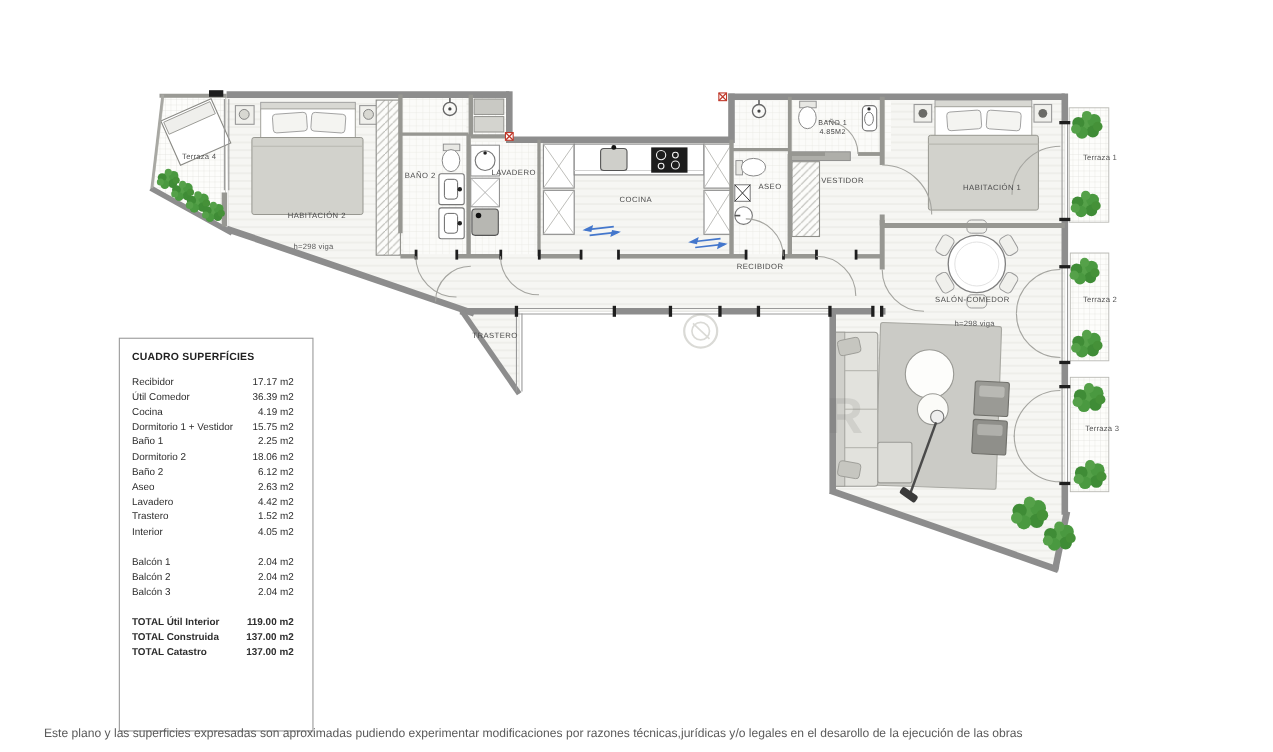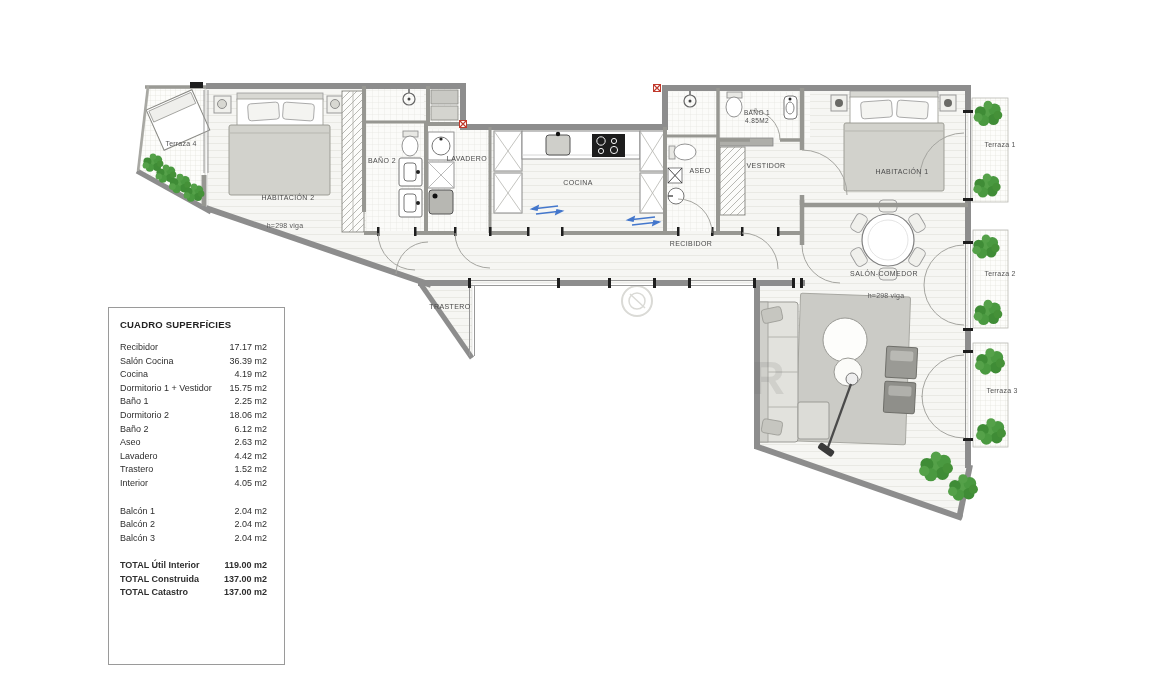--- a/index.html
+++ b/index.html
@@ -439,21 +439,21 @@
   <div class="wmark" style="left:768px;top:378px;">R</div>
 
   <div class="stable">
     <div class="stitle">CUADRO SUPERFÍCIES</div>
     <div id="rows-rooms">
         <div class="trow">
           <span class="tlabel">Recibidor</span>
           <span class="tvalue">17.17 m2</span>
         </div>
         <div class="trow">
-          <span class="tlabel">Salón Cocina</span>
+          <span class="tlabel">Útil Comedor</span>
           <span class="tvalue">36.39 m2</span>
         </div>
         <div class="trow">
           <span class="tlabel">Cocina</span>
           <span class="tvalue">4.19 m2</span>
         </div>
         <div class="trow">
           <span class="tlabel">Dormitorio 1 + Vestidor</span>
           <span class="tvalue">15.75 m2</span>
         </div>
@@ -511,14 +511,15 @@
           <span class="tlabel">TOTAL Construida</span>
           <span class="tvalue">137.00 m2</span>
         </div>
         <div class="trow bold">
           <span class="tlabel">TOTAL Catastro</span>
           <span class="tvalue">137.00 m2</span>
         </div>
       </div>
   </div>
 
+  <div class="disclaimer">Este plano y las superficies expresadas son aproximadas pudiendo experimentar modificaciones por razones técnicas,jurídicas y/o legales en el desarollo de la ejecución de las obras</div>
 
 </div>
 
 </body></html>

